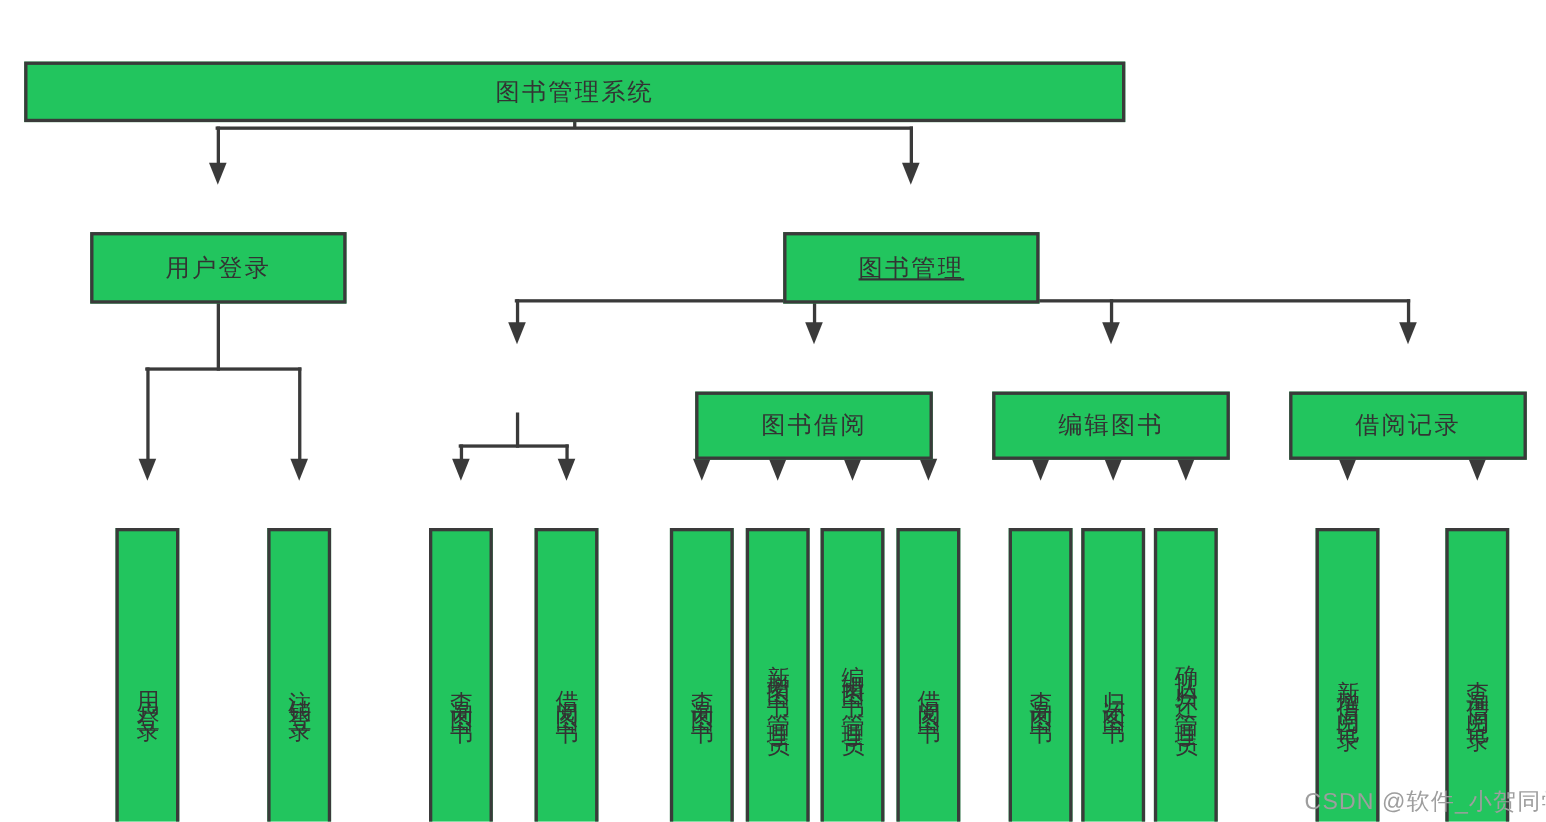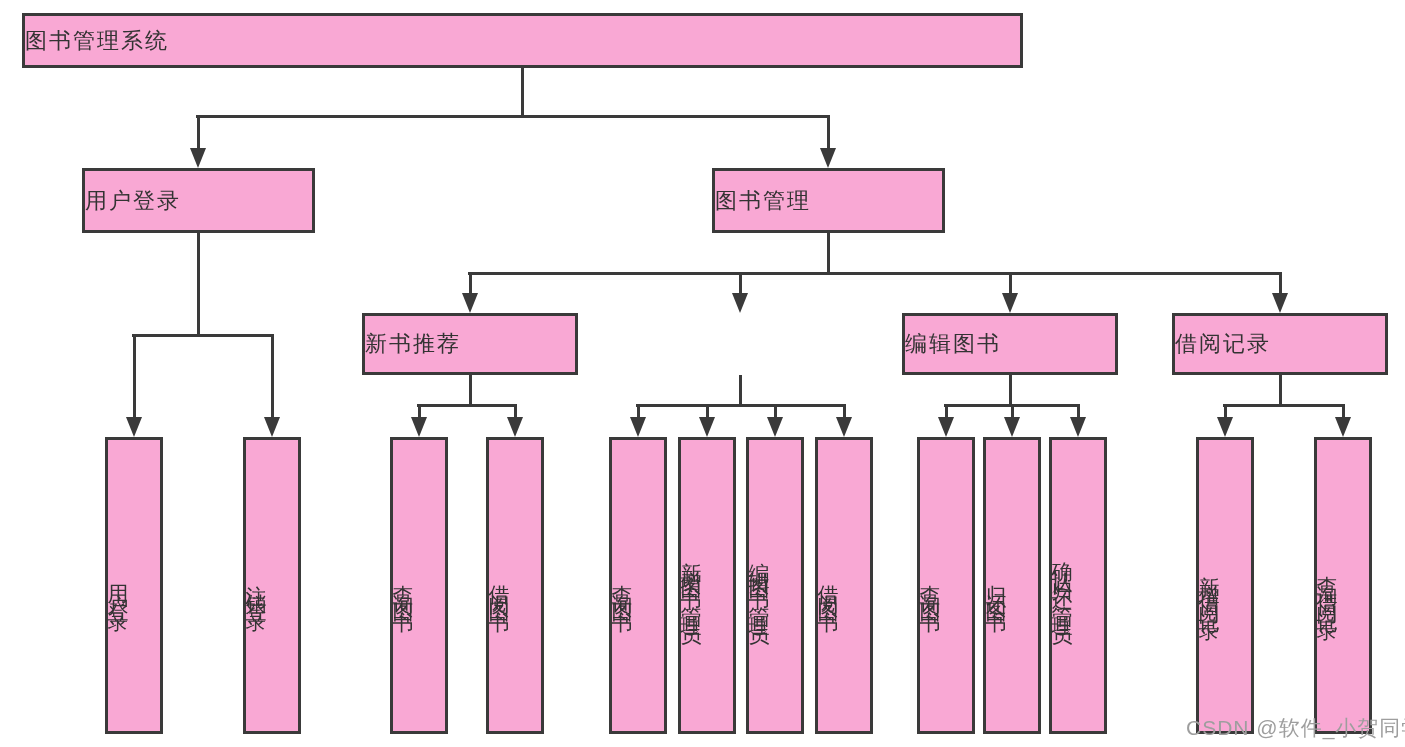--- a/index.html
+++ b/index.html
@@ -1,22 +1,22 @@
 <!DOCTYPE html>
 <html><head>
 <meta charset="utf-8">
 <style>
   html,body{margin:0;padding:0;background:#ffffff;}
   #stage{
     position:relative;width:1405px;height:747px;background:#ffffff;overflow:hidden;
     font-family:"Liberation Sans","DejaVu Sans",sans-serif;color:#333333;
   }
   .box{
-    position:absolute;box-sizing:border-box;border:3px solid #3a3a3a;background:#f9a8d4;
-    display:flex;align-items:center;z-index:2;
+    position:absolute;box-sizing:border-box;border:3px solid #3a3a3a;background:#22c55e;
+    display:flex;align-items:center;justify-content:center;z-index:2;margin-top:43px;
   }
   .hlabel{font-size:22px;letter-spacing:2px;color:#333333;white-space:nowrap;}
   .vbox{z-index:2;}
   .vtext{
     writing-mode:vertical-rl;text-orientation:mixed;
     font-size:21px;letter-spacing:9px;color:#333333;line-height:1;
   }
   .vline,.hline{position:absolute;background:#3a3a3a;z-index:1;}
   .vline{width:3px;}
   .hline{height:3px;}
@@ -94,26 +94,26 @@
   <div class="vline" style="left:1342px;top:404px;height:17px;"></div>
   <div class="arrow" style="left:1335px;top:417px;"></div>
 
   <div class="box" style="left:22px;top:13px;width:1001px;height:55px;">
     <span class="hlabel">图书管理系统</span>
   </div>
 
   <div class="box" style="left:82px;top:168px;width:233px;height:65px;">
     <span class="hlabel">用户登录</span>
   </div>
-  <div class="box" style="left:712px;top:168px;width:233px;height:65px;">
+  <div class="box" style="left:712px;top:168px;width:233px;height:65px;text-decoration:underline;">
     <span class="hlabel">图书管理</span>
   </div>
 
-  <div class="box" style="left:362px;top:313px;width:216px;height:62px;">
-    <span class="hlabel">新书推荐</span>
+  <div class="box" style="left:632px;top:313px;width:216px;height:62px;">
+    <span class="hlabel">图书借阅</span>
   </div>
   <div class="box" style="left:902px;top:313px;width:216px;height:62px;">
     <span class="hlabel">编辑图书</span>
   </div>
   <div class="box" style="left:1172px;top:313px;width:216px;height:62px;">
     <span class="hlabel">借阅记录</span>
   </div>
 
   <div class="box vbox" style="left:105px;top:437px;width:58px;height:297px;">
     <span class="vtext">用户登录</span>

